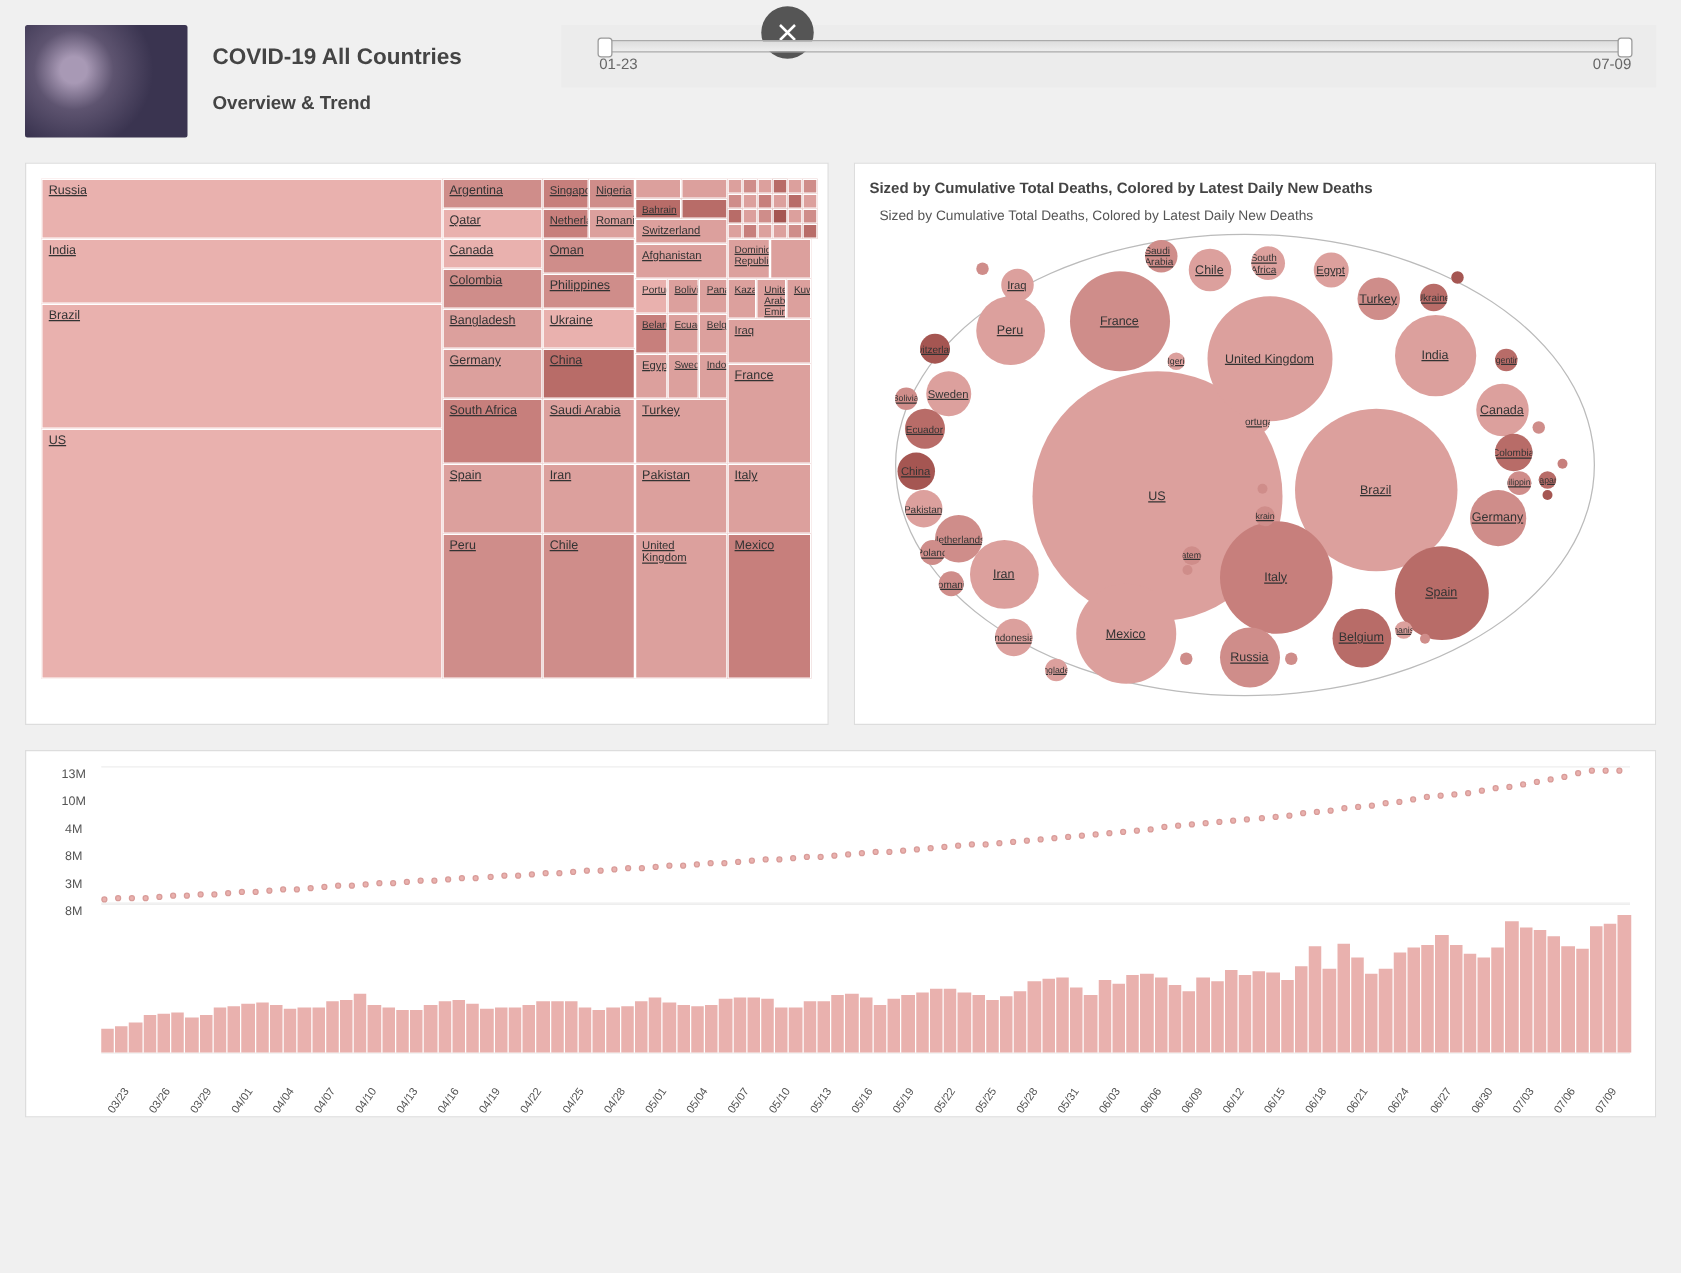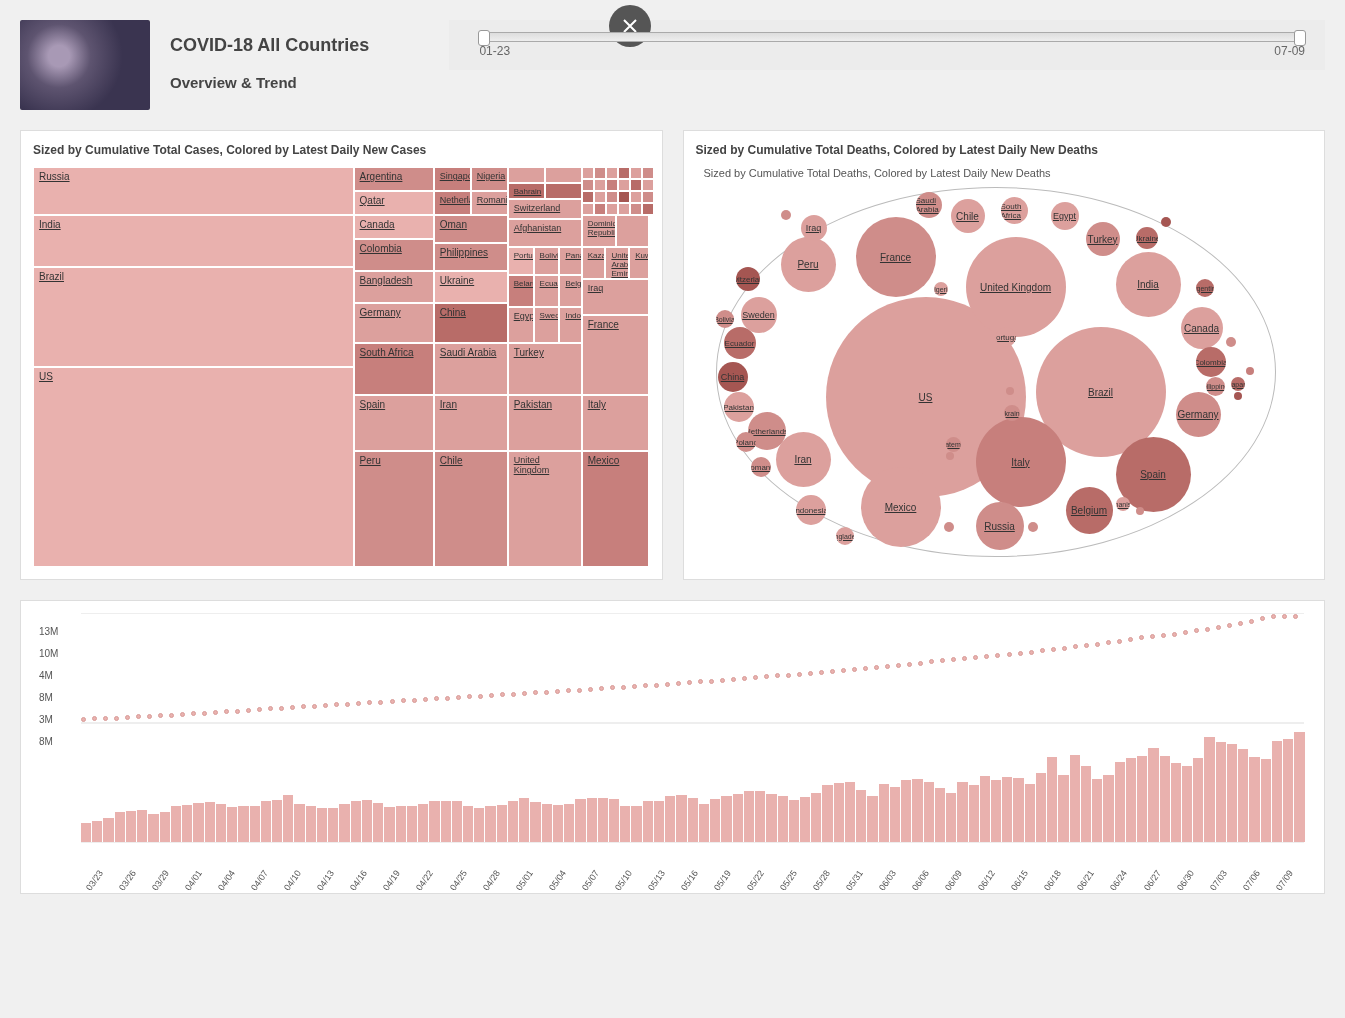--- a/index.html
+++ b/index.html
@@ -34,32 +34,32 @@
 .bubble { position: absolute; border-radius: 50%; display: flex; align-items: center; justify-content: center; font-size: 10px; color: #333; text-decoration: underline; overflow: hidden; }
 
 
 .bottom-panel { margin: 0 20px 20px; background: #fff; border: 1px solid #ddd; padding: 12px 20px 20px; }
 .bottom-title { text-align: center; font-size: 12px; font-weight: bold; color: #444; margin-bottom: 8px; }
 .chart-area { position: relative; height: 260px; margin-left: 40px; }
 .line-chart, .bar-chart { position: relative; }
 .line-chart { height: 110px; border-top: 1px solid #eee; border-bottom: 1px solid #eee; }
 .bar-chart { height: 120px; border-top: 1px solid #eee; border-bottom: 1px solid #eee; display: flex; align-items: flex-end; gap: 1px; }
 .bar { flex: 1; background: #e9b1ae; }
-.y-ticks { position: absolute; left: -42px; top: 12px; font-size: 10px; color: #555; width: 40px; text-align: left; }
+.y-ticks { position: absolute; left: -42px; top: 0; font-size: 10px; color: #555; width: 40px; text-align: center; }
 .x-ticks { display: flex; position: absolute; bottom: -28px; left: 0; width: 100%; font-size: 9px; color: #555; }
 .x-tick { flex: 1; text-align: center; transform: rotate(-55deg); transform-origin: top left; white-space: nowrap; }
 .dot { position: absolute; width: 5px; height: 5px; border-radius: 50%; background: #e9b1ae; border: 1px solid #d89b98; }
 </style>
 </head>
 <body>
 
 <div class="header">
   <div class="thumb"></div>
   <div class="title-block">
-    <h1>COVID-18 All Countries</h1>
+    <h1>COVID-19 All Countries</h1>
     <h2>Overview &amp; Trend</h2>
   </div>
   <div class="filter-bar">
     <div class="close-btn">
       <svg width="16" height="16" viewBox="0 0 16 16">
           <path d="M2 2 L14 14 M14 2 L2 14" stroke="#fff" stroke-width="2"></path>
         </svg>
     </div>
     <div class="slider">
       <div class="slider-track">
@@ -69,21 +69,20 @@
       <div class="slider-ends">
         <span>01-23</span>
         <span>07-09</span>
       </div>
     </div>
   </div>
 </div>
 
 <div class="row">
   <div class="panel">
-    <div class="panel-title">Sized by Cumulative Total Cases, Colored by Latest Daily New Cases</div>
     <div class="treemap">
 
       <div class="tm-col" style="width:52%">
         <div class="tm-cell c1" style="height:12%">Russia</div>
         <div class="tm-cell c1" style="height:13%">India</div>
         <div class="tm-cell c1" style="height:25%">Brazil</div>
         <div class="tm-cell c1" style="height:50%">US</div>
       </div>
 
       <div class="tm-col" style="width:13%">

